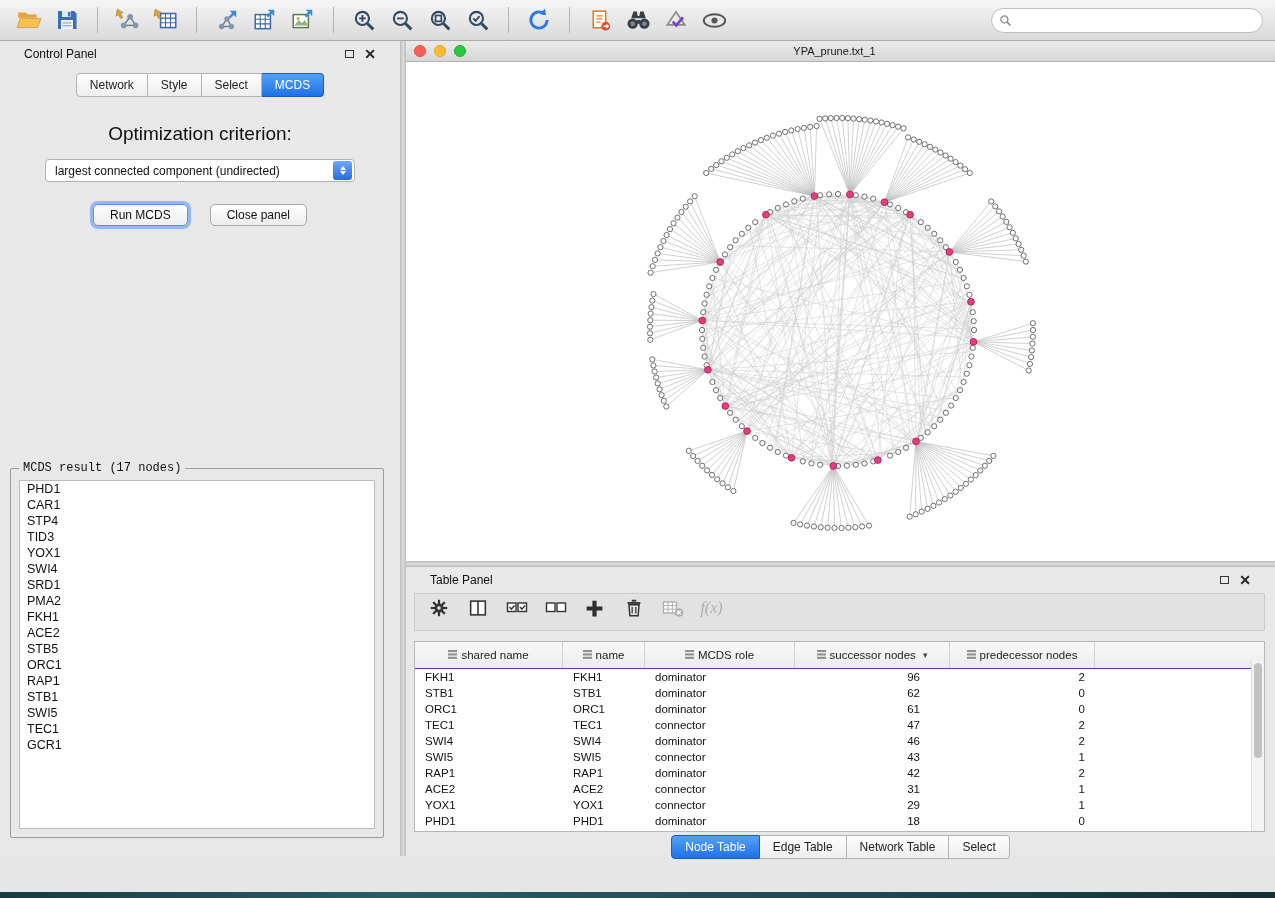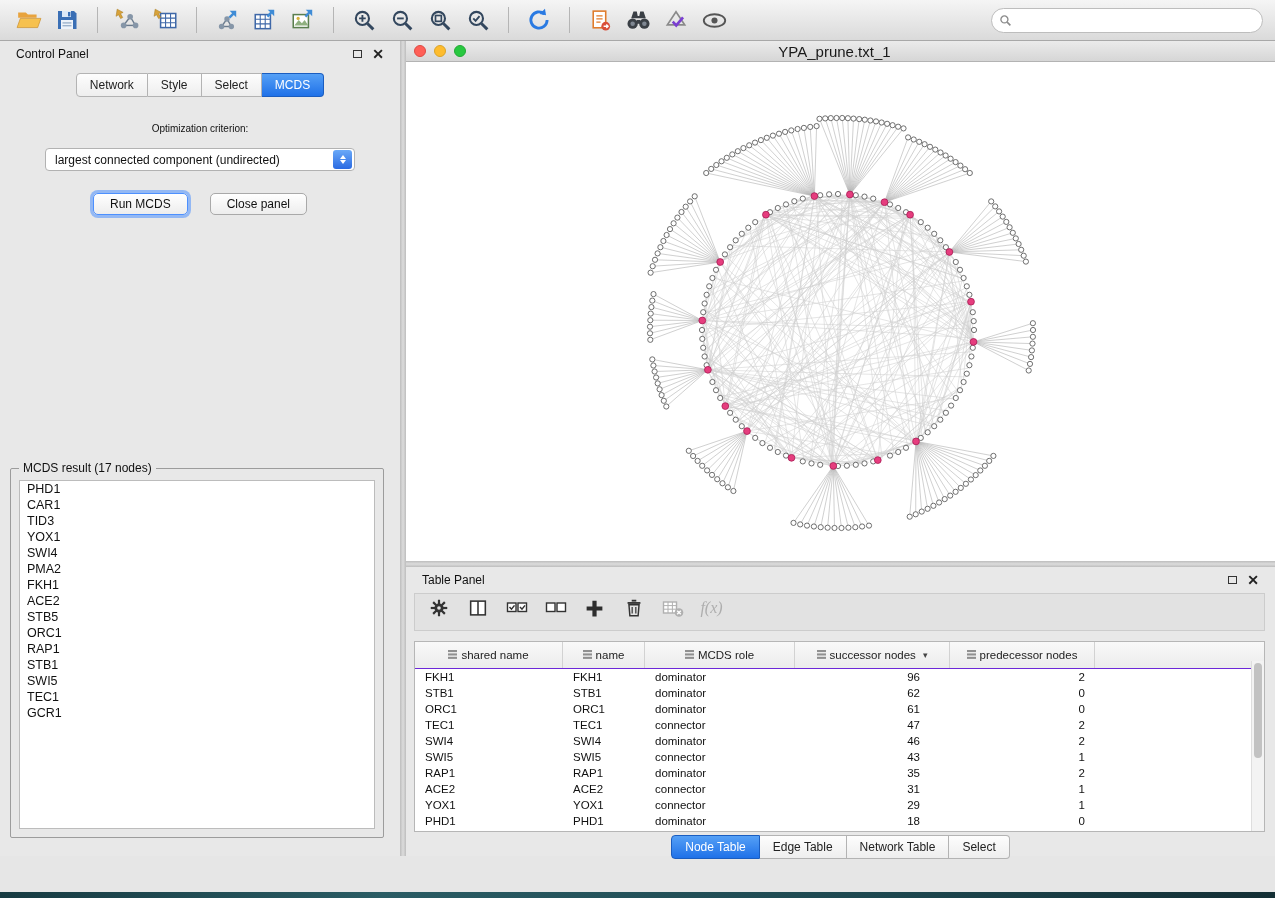--- a/index.html
+++ b/index.html
@@ -16,65 +16,65 @@
     border-radius:4px; }
   .tsep { width:1px; height:26px; background:#b5b5b5; margin:0 9px; }
   .search { margin-left:auto; width:272px; height:25px; border:1px solid #bdbdbd;
     border-radius:13px; background:#fff; padding:0 10px 0 26px; font-size:12px; outline:none; }
   .searchwrap { margin-left:auto; position:relative; }
   .searchwrap svg { position:absolute; left:8px; top:6px; }
   .searchwrap .search { margin-left:0; }
 
   
   .cpanel { position:absolute; top:41px; left:0; width:400px; bottom:36px; background:#e8e8e8; }
-  .panelhead { height:26px; display:flex; align-items:center; padding:0 16px; font-size:12px; }
+  .panelhead { height:26px; display:flex; align-items:center; padding:0 24px; font-size:12px; }
   .panelhead .ttl { color:#111; }
   .winicons { margin-left:auto; display:flex; gap:10px; align-items:center; }
   .sqicon { width:9px; height:8px; border:1.5px solid #333; display:inline-block; }
   .xicon { font-size:14px; font-weight:bold; color:#222; line-height:10px; }
   .segwrap { display:flex; justify-content:center; margin-top:6px; }
   .seg { padding:4px 13px; font-size:12px; color:#222; background:linear-gradient(#fdfdfd,#eeeeee);
     border:1px solid #b3b3b3; border-left:none; cursor:default; }
   .seg:first-child { border-left:1px solid #b3b3b3; border-radius:4px 0 0 4px; }
   .seg:last-child { border-radius:0 4px 4px 0; }
   .seg.active { background:linear-gradient(#55a0f6,#1f71e8); color:#fff; border-color:#1a5dc0; }
-  .optlabel { text-align:center; margin-top:26px; font-size:10px; color:#111; }
+  .optlabel { text-align:center; margin-top:26px; font-size:19px; color:#111; }
   .combo { margin:14px 45px 0 45px; height:23px; display:flex; align-items:center;
     background:#fff; border:1px solid #b2b2b2; border-radius:4px; padding-left:9px;
     font-size:12px; color:#111; }
   .combo .arrows { margin-left:auto; margin-right:2px; width:19px; height:19px; border-radius:3px;
     background:linear-gradient(#6aa9f8,#2a6ae2); display:flex; flex-direction:column;
     align-items:center; justify-content:center; gap:1px; }
   .arrows .up { width:0; height:0; border-left:3.5px solid transparent; border-right:3.5px solid transparent; border-bottom:4px solid #fff; }
   .arrows .dn { width:0; height:0; border-left:3.5px solid transparent; border-right:3.5px solid transparent; border-top:4px solid #fff; }
   .btnrow { display:flex; justify-content:center; gap:22px; margin-top:22px; }
   .macbtn { height:22px; padding:0 16px; font-size:12px; color:#111;
     background:linear-gradient(#ffffff,#ededed); border:1px solid #a9a9a9; border-radius:5px; }
   .macbtn.focused { box-shadow:0 0 0 3px rgba(90,152,252,0.6); border-color:#4d90fe; }
   .groupbox { position:absolute; left:10px; width:374px; top:427px; height:370px;
     border:1px solid #9c9c9c; border-radius:2px; }
   .legend { position:absolute; top:-8px; left:8px; background:#e8e8e8; padding:0 4px;
-    font-size:12px; color:#111; }
+    font-size:12px; color:#111;font-family:Liberation Mono, monospace; }
   .listbox { position:absolute; left:8px; right:8px; top:11px; bottom:8px; background:#fff;
     border:1px solid #bcbcbc; overflow:hidden; }
   .mcds-item { padding:1px 7px; font-size:12.5px; color:#111; }
 
   
   .vsplit { position:absolute; top:41px; left:400px; width:6px; bottom:36px;
     background:linear-gradient(90deg,#bdbdbd,#dcdcdc,#bdbdbd); }
   .hsplit { position:absolute; left:406px; right:0; top:561px; height:6px;
     background:linear-gradient(#bdbdbd,#dcdcdc,#bdbdbd); }
 
   
   .netbar { position:absolute; left:406px; right:0; top:41px; height:21px;
     background:linear-gradient(#ebebeb,#d6d6d6); border-bottom:1px solid #b3b3b3;
     display:flex; align-items:center; padding:0 8px; }
   .lights { display:flex; gap:8px; }
   .light { width:12px; height:12px; border-radius:50%; }
-  .netbar .title { position:absolute; left:0; right:12px; text-align:center; font-size:15px; color:#1a1a1a; }
+  .netbar .title { position:absolute; left:0; right:12px; text-align:center; font-size:11px; color:#1a1a1a; }
   .netcanvas { position:absolute; left:406px; right:0; top:62px; height:499px; background:#fff; }
   .netcanvas svg { width:100%; height:100%; display:block; }
 
   
   .tpanel { position:absolute; left:406px; right:0; top:567px; bottom:36px; background:#e8e8e8; }
   .ttoolbar { position:absolute; left:8px; right:10px; top:26px; height:38px;
     background:#e2e2e2; border:1px solid #cccccc; display:flex; 
     padding:0 10px; gap:12px; }
   .titem { width:27px; height:28px; display:flex; align-items:center; justify-content:center; }
   .fx { font-family:"Liberation Serif", serif; font-style:italic; font-size:16px; color:#aeaeae; }
@@ -278,23 +278,25 @@
     </div>
     <div class="btnrow">
       <button class="macbtn focused">Run MCDS</button>
       <button class="macbtn">Close panel</button>
     </div>
     <div class="groupbox">
       <span class="legend">MCDS result (17 nodes)</span>
       <div class="listbox">
           <div class="mcds-item">PHD1</div>
           <div class="mcds-item">CAR1</div>
+          <div class="mcds-item">STP4</div>
           <div class="mcds-item">TID3</div>
           <div class="mcds-item">YOX1</div>
           <div class="mcds-item">SWI4</div>
+          <div class="mcds-item">SRD1</div>
           <div class="mcds-item">PMA2</div>
           <div class="mcds-item">FKH1</div>
           <div class="mcds-item">ACE2</div>
           <div class="mcds-item">STB5</div>
           <div class="mcds-item">ORC1</div>
           <div class="mcds-item">RAP1</div>
           <div class="mcds-item">STB1</div>
           <div class="mcds-item">SWI5</div>
           <div class="mcds-item">TEC1</div>
           <div class="mcds-item">GCR1</div>
@@ -1136,21 +1138,21 @@
             <div class="td" style="width: 148px;">SWI5</div>
             <div class="td" style="width: 82px;">SWI5</div>
             <div class="td" style="width: 150px;">connector</div>
             <div class="td num" style="width: 155px; padding-right: 30px;">43</div>
             <div class="td num" style="width: 145px; padding-right: 10px;">1</div>
           </div>
           <div class="tr">
             <div class="td" style="width: 148px;">RAP1</div>
             <div class="td" style="width: 82px;">RAP1</div>
             <div class="td" style="width: 150px;">dominator</div>
-            <div class="td num" style="width: 155px; padding-right: 30px;">35</div>
+            <div class="td num" style="width: 155px; padding-right: 30px;">42</div>
             <div class="td num" style="width: 145px; padding-right: 10px;">2</div>
           </div>
           <div class="tr">
             <div class="td" style="width: 148px;">ACE2</div>
             <div class="td" style="width: 82px;">ACE2</div>
             <div class="td" style="width: 150px;">connector</div>
             <div class="td num" style="width: 155px; padding-right: 30px;">31</div>
             <div class="td num" style="width: 145px; padding-right: 10px;">1</div>
           </div>
           <div class="tr">

